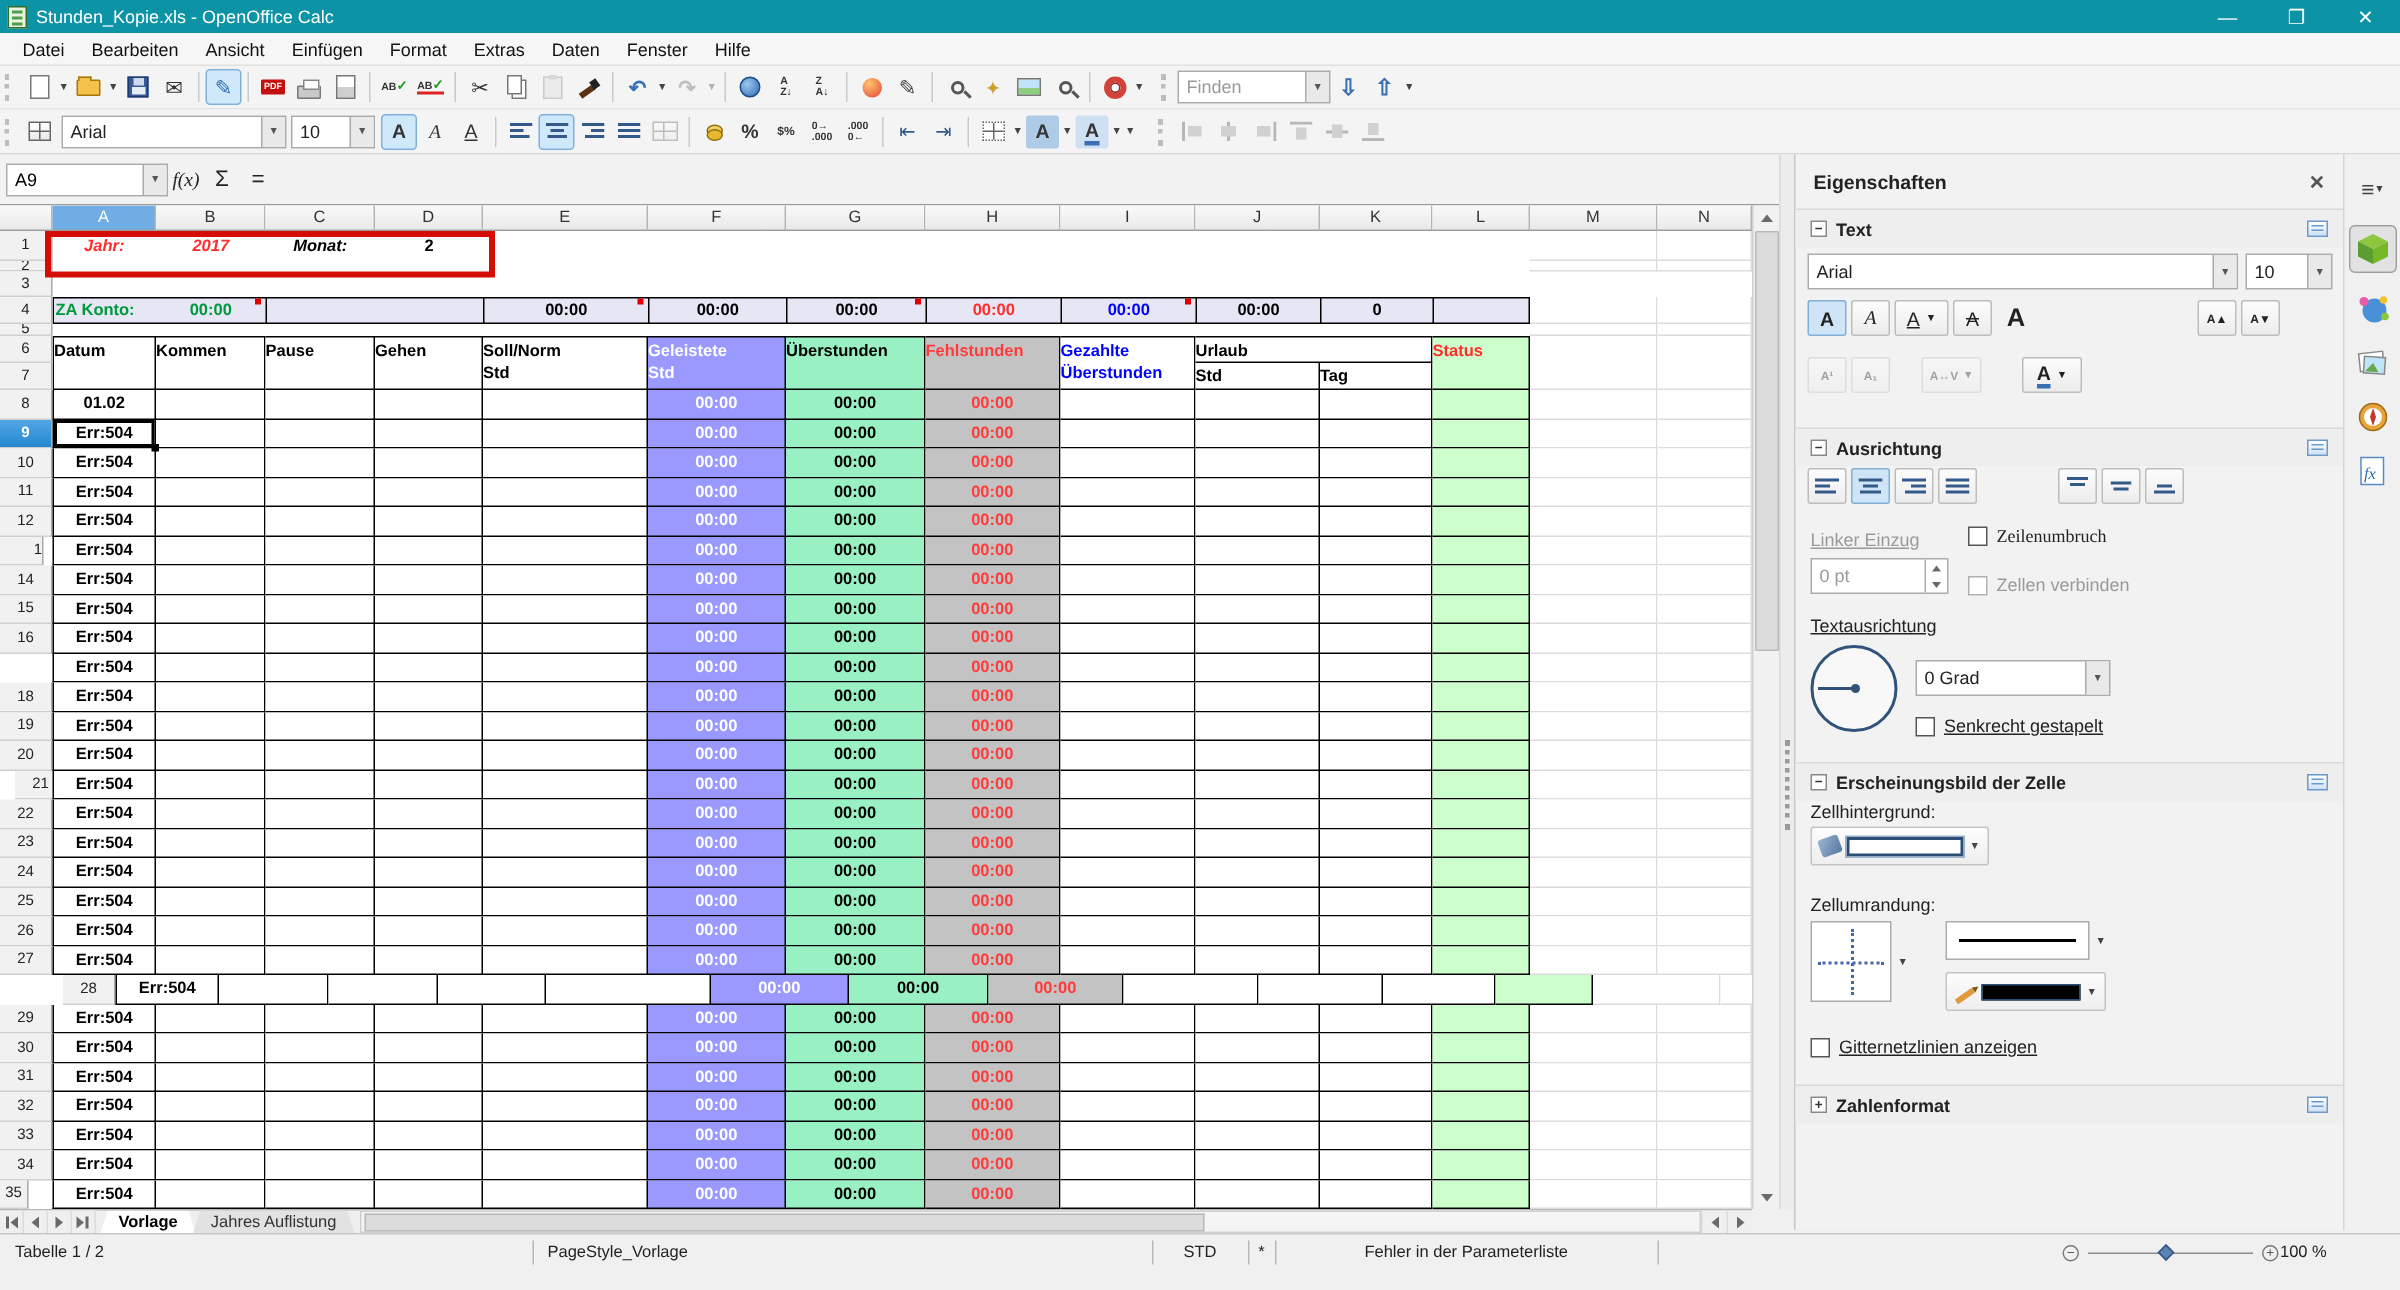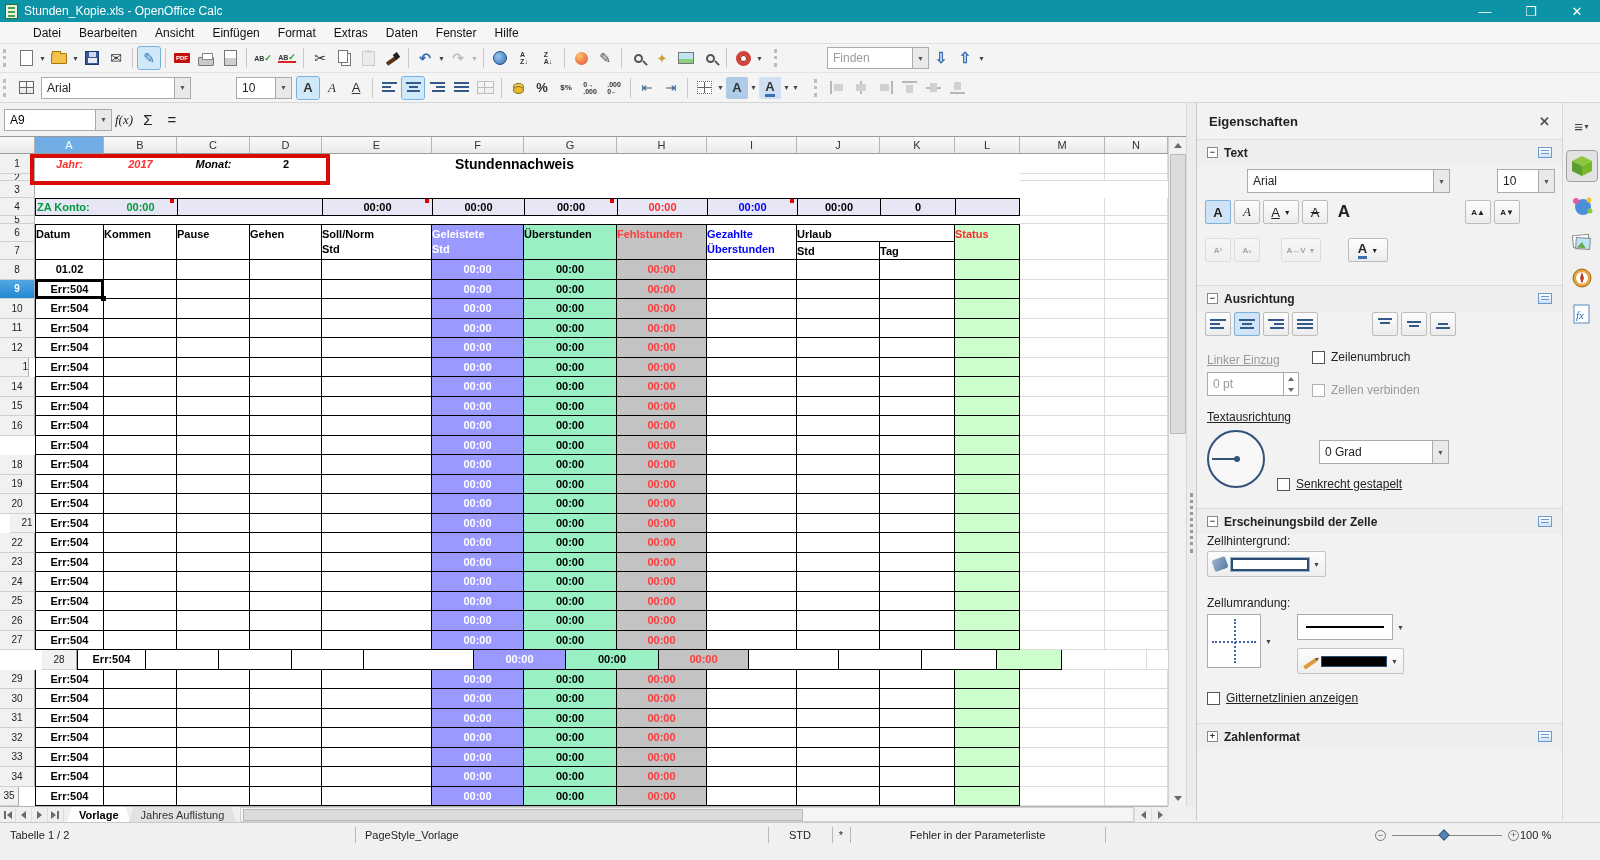--- a/index.html
+++ b/index.html
@@ -8,21 +8,21 @@
   .app { position:relative; width:1600px; height:860px; background:#f0f0f0; }
 
   
   .titlebar { position:absolute; left:0; top:0; width:1600px; height:22px; background:#0d93a6; display:flex; align-items:center; color:#fff; font-size:12px; }
   .appicon { width:13px; height:15px; margin:0 6px 0 5px; background:#e8f3e0; border:1px solid #2c6e2c; position:relative; }
   .appicon::before { content:""; position:absolute; left:2px; top:2px; width:7px; height:2px; background:#4d9e4d; box-shadow:0 4px 0 #4d9e4d, 0 8px 0 #4d9e4d; }
   .wbtns { margin-left:auto; display:flex; height:22px; }
   .wbtn { width:46px; display:flex; align-items:center; justify-content:center; font-size:13px; color:#fff; }
 
   
-  .menubar { position:absolute; left:0; top:22px; width:1600px; height:22px; background:#f6f6f6; border-bottom:1px solid #e0e0e0; display:flex; align-items:center; font-size:12px; color:#111; padding-left:24px; }
+  .menubar { position:absolute; left:0; top:22px; width:1600px; height:22px; background:#f6f6f6; border-bottom:1px solid #e0e0e0; display:flex; align-items:center; font-size:12px; color:#111; padding-left:6px; }
   .menu-item { padding:3px 9px; }
 
   
   .tb { position:absolute; left:0; width:1600px; background:#f4f4f4; display:flex; align-items:center; }
   .tb1 { top:44px; height:29px; border-bottom:1px solid #e3e3e3; }
   .tb2 { top:73px; height:30px; border-bottom:1px solid #d6d6d6; }
   .grip { width:7px; height:18px; border-left:3px dotted #bdbdbd; margin:0 4px 0 3px; }
   .sep { width:1px; height:20px; background:#c9c9c9; margin:0 4px; }
   .ico { min-width:22px; height:22px; display:flex; align-items:center; justify-content:center; font-size:14px; border-radius:2px; position:relative; margin:0 1px; color:#333; }
   .active-ico { background:#cfe8fa; outline:1px solid #7ab0dd; }
@@ -51,21 +51,21 @@
   .ballchart { width:13px; height:13px; border-radius:50%; background:radial-gradient(circle at 35% 30%, #ffc36b, #e2443a); }
   .mag { width:9px; height:9px; border:2px solid #555; border-radius:50%; position:relative; }
   .mag::after { content:""; position:absolute; left:6px; top:6px; width:6px; height:2px; background:#555; transform:rotate(45deg); }
   .lifebuoy { width:15px; height:15px; border-radius:50%; border:4px solid #d2423a; background:#fff; box-shadow:inset 0 0 0 1px #8e1f1a; }
   .gallery-ic { width:16px; height:12px; background:linear-gradient(#bfe3f7 55%, #8fce7e 45%); border:1px solid #777; }
   .navstar { color:#caa12c; font-size:13px; }
   .gridico { width:15px; height:13px; border:1px solid #666; background:linear-gradient(#fff,#e8e8e8); position:relative; }
   .gridico::before { content:""; position:absolute; left:6px; top:0; width:1px; height:100%; background:#666; }
   .gridico::after { content:""; position:absolute; left:0; top:5px; width:100%; height:1px; background:#666; }
   .coin { width:11px; height:8px; background:#e7b92f; border:1px solid #8e6e10; border-radius:50%; box-shadow:0 -3px 0 -1px #f3d060, 0 -3px 0 0 #8e6e10; margin-top:4px; }
-  .combo { height:22px; background:#fff; border:1px solid #ababab; display:flex; align-items:center; font-size:12px; color:#222;margin-left:42px; }
+  .combo { height:22px; background:#fff; border:1px solid #ababab; display:flex; align-items:center; font-size:12px; color:#222; }
   .combo .val { flex:1; padding-left:5px; white-space:nowrap; overflow:hidden; }
   .combo .btn { width:16px; height:100%; background:#e9e9e9; border-left:1px solid #ababab; display:flex; align-items:center; justify-content:center; font-size:7px; color:#555; }
   .alnsvg { display:block; }
   .Abold { font-weight:bold; font-size:13px; }
   .Aital { font-style:italic; font-size:13px; font-family:"Liberation Serif",serif; }
   .Aund { text-decoration:underline; font-size:13px; }
 
   
   .fbar { position:absolute; left:0; top:103px; width:1196px; height:34px; background:#f2f2f2; border-bottom:1px solid #9a9a9a; display:flex; align-items:center; padding:0 4px; }
   .namebox { width:108px; height:22px; background:#fff; border:1px solid #ababab; display:flex; align-items:center; }
@@ -469,21 +469,20 @@
         <div class="chcell" style="left: 1020px; width: 85px;">M</div>
         <div class="chcell" style="left: 1105px; width: 63px;">N</div>
       </div>
     <div class="grid" id="grid">
 
       <div class="row" style="top:0;height:20px;">
         <div class="cell cA bold ital redtxt">Jahr:</div>
         <div class="cell cB bold ital redtxt">2017</div>
         <div class="cell cC bold ital">Monat:</div>
         <div class="cell cD bold">2</div>
-        <div class="cell bold" style="left:322px;width:385px;font-size:14px;">Stundennachweis</div>
         <div class="cell lite cM"></div>
         <div class="cell lite cN"></div>
       </div>
 
       <div class="row" style="top:20px;height:7px;">
         <div class="cell lite cM"></div>
         <div class="cell lite cN"></div>
       </div>
 
       <div class="redbox"></div>
@@ -1222,21 +1221,21 @@
       <div class="sbbtn">
           <svg width="14" height="12">
             <g stroke="#335a88" stroke-width="2">
               <line x1="2" y1="6" x2="12" y2="6"></line>
               <line x1="0" y1="10" x2="14" y2="10"></line>
             </g>
           </svg>
         </div>
     </div>
     <div class="sb-abs graylbl" style="left:10px;top:250px;text-decoration:underline;">Linker Einzug</div>
-    <div class="sb-abs" style="left:115px;top:247px;display:flex;align-items:center;">
+    <div class="sb-abs" style="left:115px;top:247px;display:flex;align-items:center;font-family:Liberation Serif, serif;">
       <span class="checkbox"></span>
         <span>Zeilenumbruch</span>
     </div>
     <div class="sb-abs" style="left:10px;top:269px;">
       <div class="spinner">
         <span class="val">0 pt</span>
         <span class="ud">
             <div>
               <span class="tri-u"></span>
             </div>

